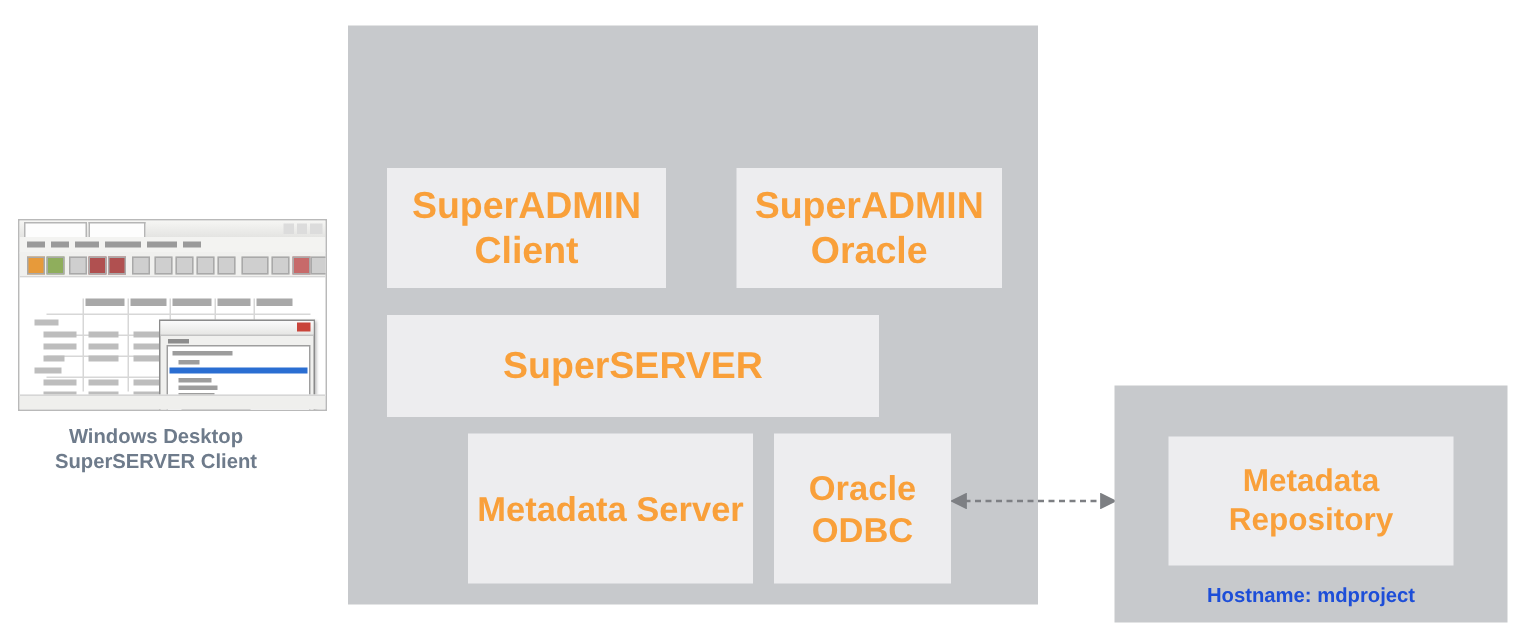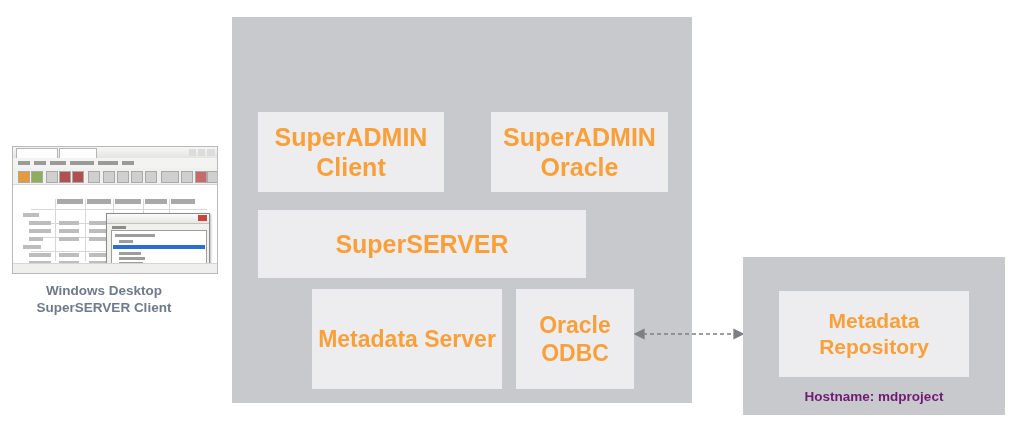--- a/index.html
+++ b/index.html
@@ -34,21 +34,21 @@
   .host-title {
     color: #6e7b8b;
     font-size: 14.5px;
     font-weight: bold;
     text-align: center;
     line-height: 19px;
     letter-spacing: 0.1px;
   }
 
   .host-footer {
-    color: #701a75;
+    color: #1d4ed8;
     font-size: 13.5px;
     font-weight: bold;
     text-align: center;
     line-height: 17px;
   }
 
   
   .tile {
     position: absolute;
     background: #ededef;

